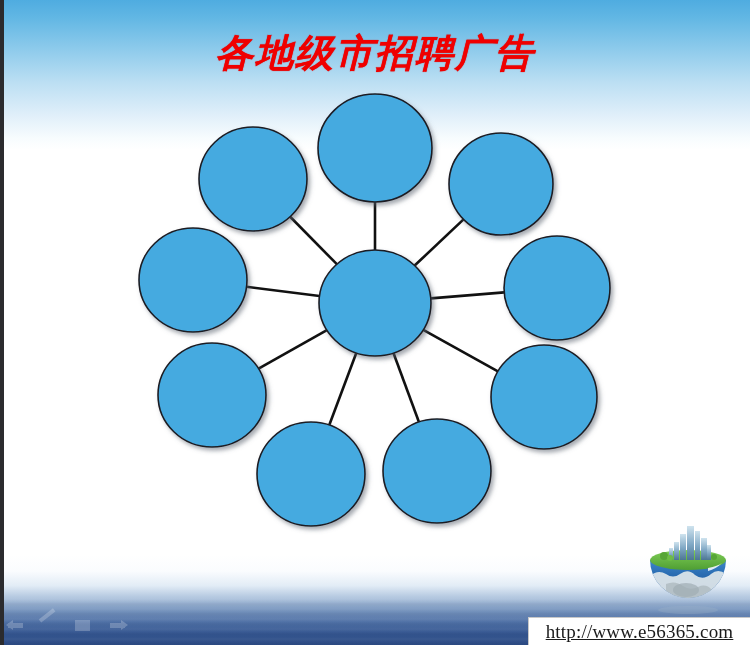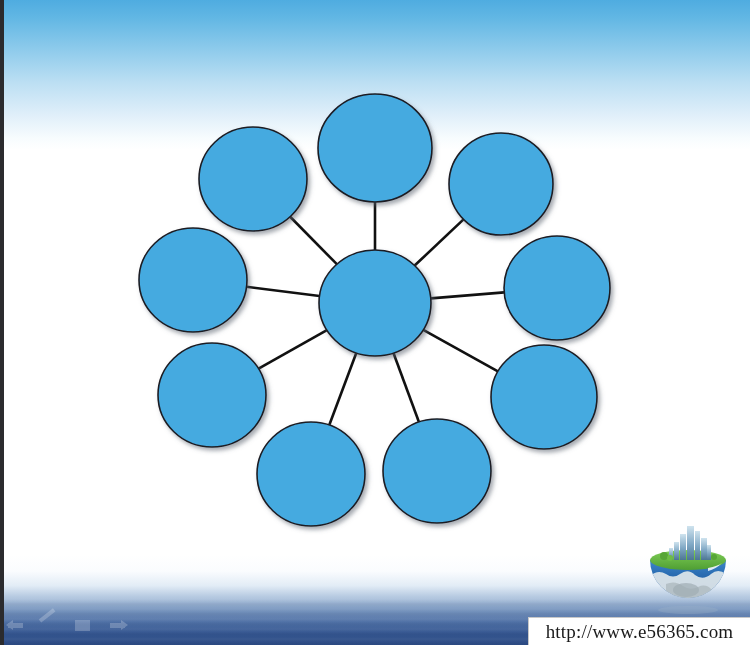--- a/index.html
+++ b/index.html
@@ -167,40 +167,42 @@
     display: flex;
     align-items: center;
     justify-content: center;
   }
   #watermark-text {
     font-family: "Liberation Serif", "DejaVu Serif", serif;
     font-size: 19px;
     color: #1a1a1a;
     letter-spacing: .2px;
     white-space: nowrap;
+    text-decoration: underline;
   }
 </style>
 </head>
 <body>
 
 <div id="slide">
 
   <div id="sky"></div>
 
   <div id="sea"></div>
 
   <div id="ghost-toolbar">
     <span class="ghost-glyph ghost-arrow-left"></span>
     <span class="ghost-glyph ghost-pencil"></span>
     <span class="ghost-glyph ghost-square"></span>
     <span class="ghost-glyph ghost-arrow-right"></span>
   </div>
 
   <div id="frame-left"></div>
 
+  <div id="title">各地级市招聘广告</div>
 
   <div id="diagram">
     <svg width="750" height="645" viewBox="0 0 750 645">
       <defs>
         <filter id="nodeShadow" x="-35%" y="-35%" width="180%" height="180%">
           <feDropShadow dx="2.5" dy="3" stdDeviation="2.2" flood-color="#5d6570" flood-opacity="0.55"></feDropShadow>
         </filter>
       </defs>
       <g id="spokes">
           <line x1="375" y1="250" x2="375" y2="202" stroke="#111111" stroke-width="2.6"></line>

